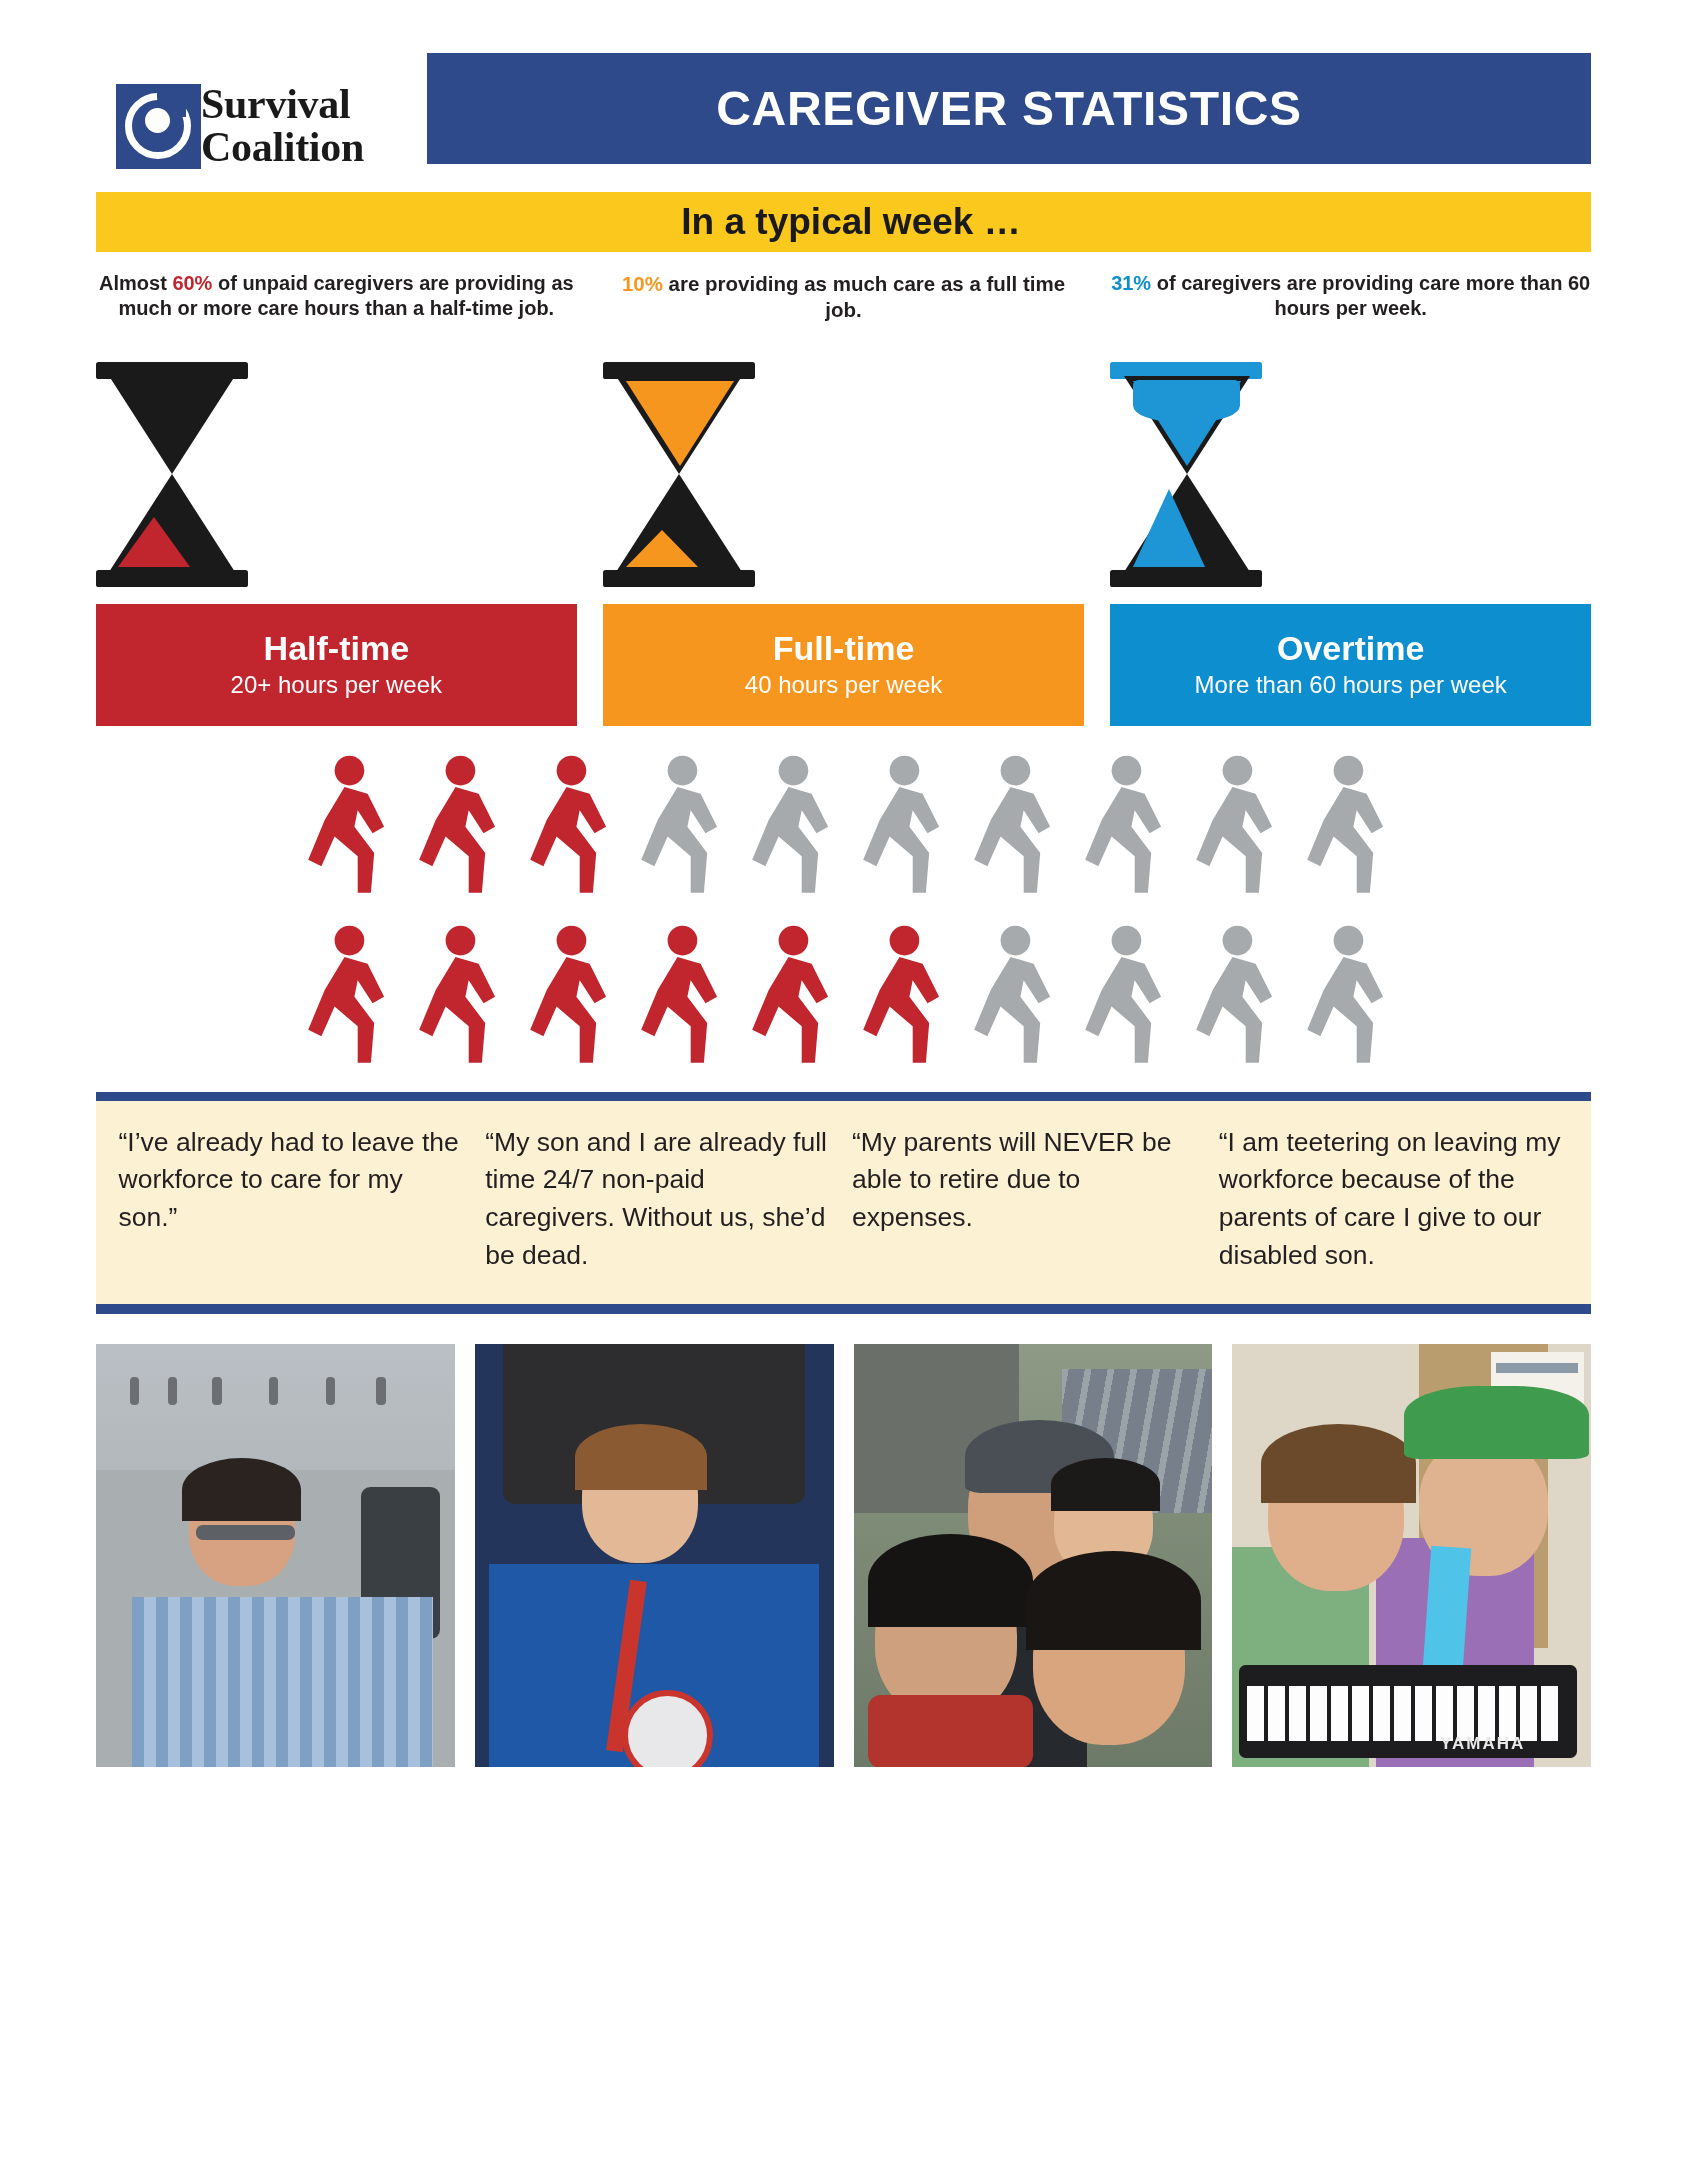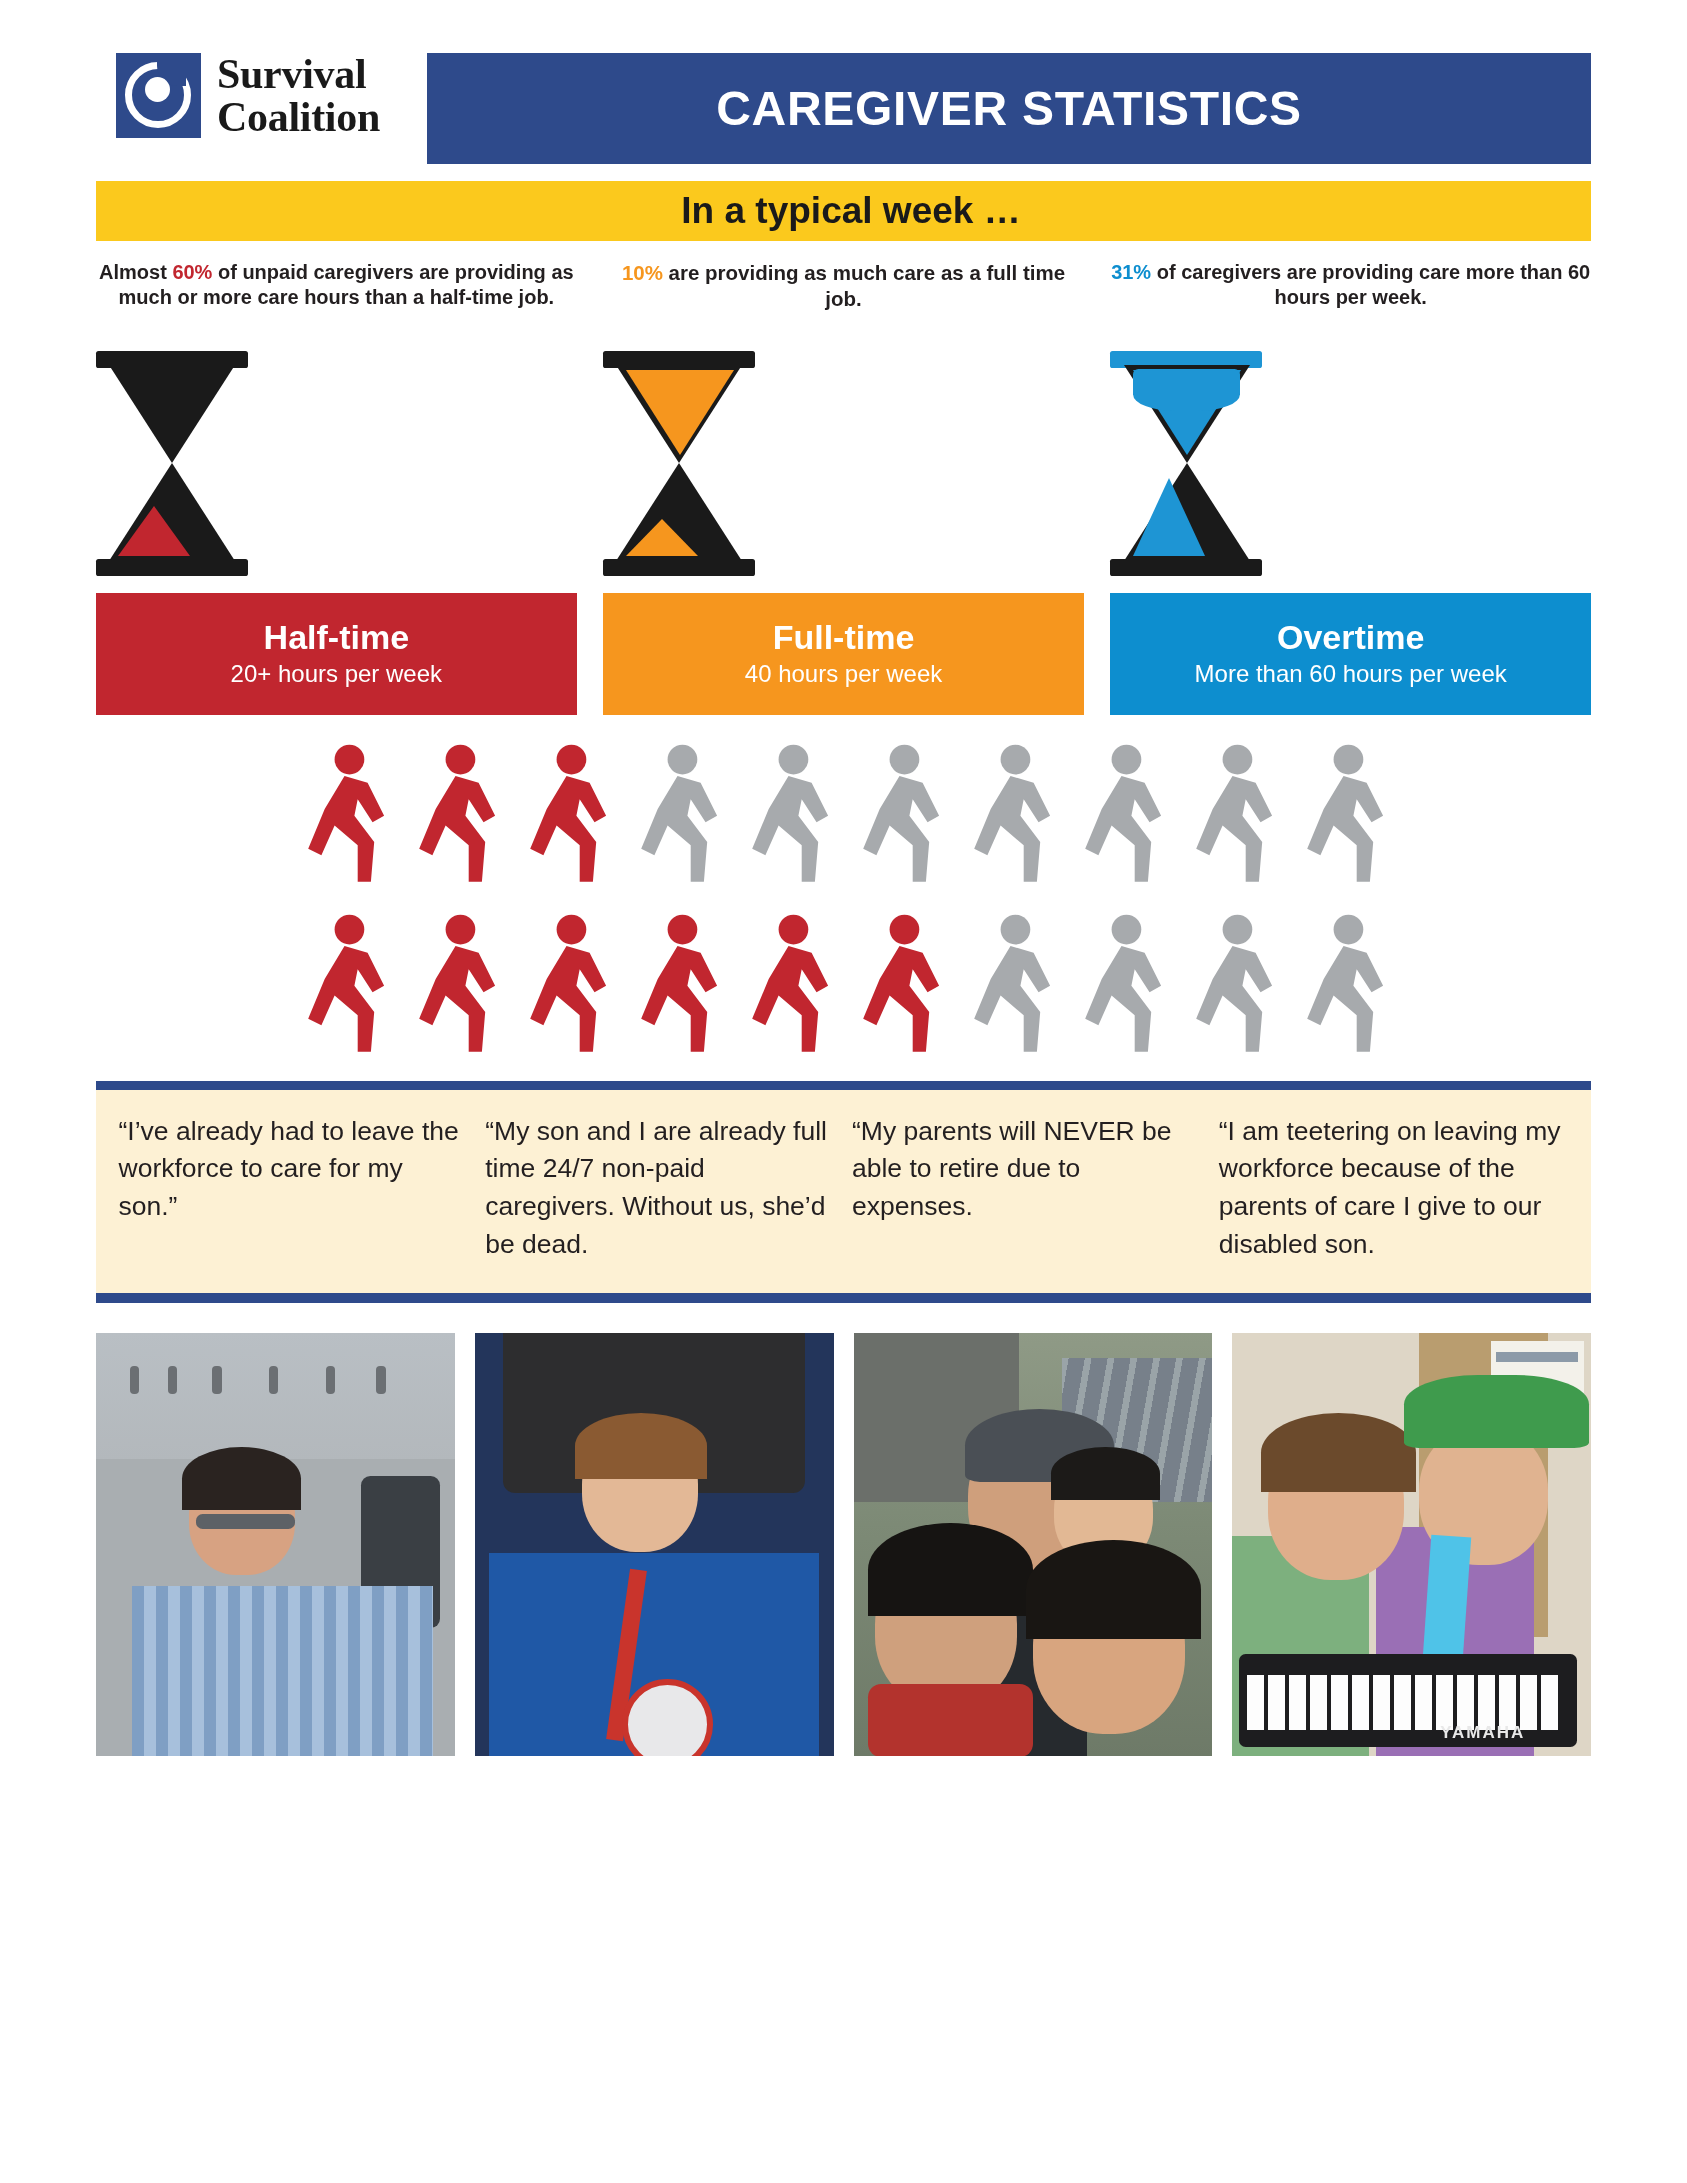--- a/index.html
+++ b/index.html
@@ -26,22 +26,22 @@
   
   .header {
     display: flex;
     align-items: stretch;
     margin-top: 53px;
     height: 116px;
   }
   .logo-box {
     width: 331px;
     display: flex;
-    align-items: flex-start;
-    gap: 16px;
+    align-items: flex-end;
+    gap: 0;
     padding-left: 20px;
     box-sizing: border-box;
   }
   .logo-mark {
     width: 85px;
     height: 85px;
     background: #2e4a8b;
     position: relative;
     flex: 0 0 auto;
   }
@@ -94,21 +94,21 @@
   }
   .title-bar .title {
     color: #ffffff;
     font-size: 48px;
     font-weight: 700;
     letter-spacing: 0.7px;
   }
 
   
   .subbanner {
-    margin-top: 12px;
+    margin-top: 23px;
     background: #fbc91d;
     height: 60px;
     display: flex;
     align-items: center;
     justify-content: center;
     padding-left: 15px;
   }
   .subbanner span {
     font-size: 37px;
     font-weight: 700;

